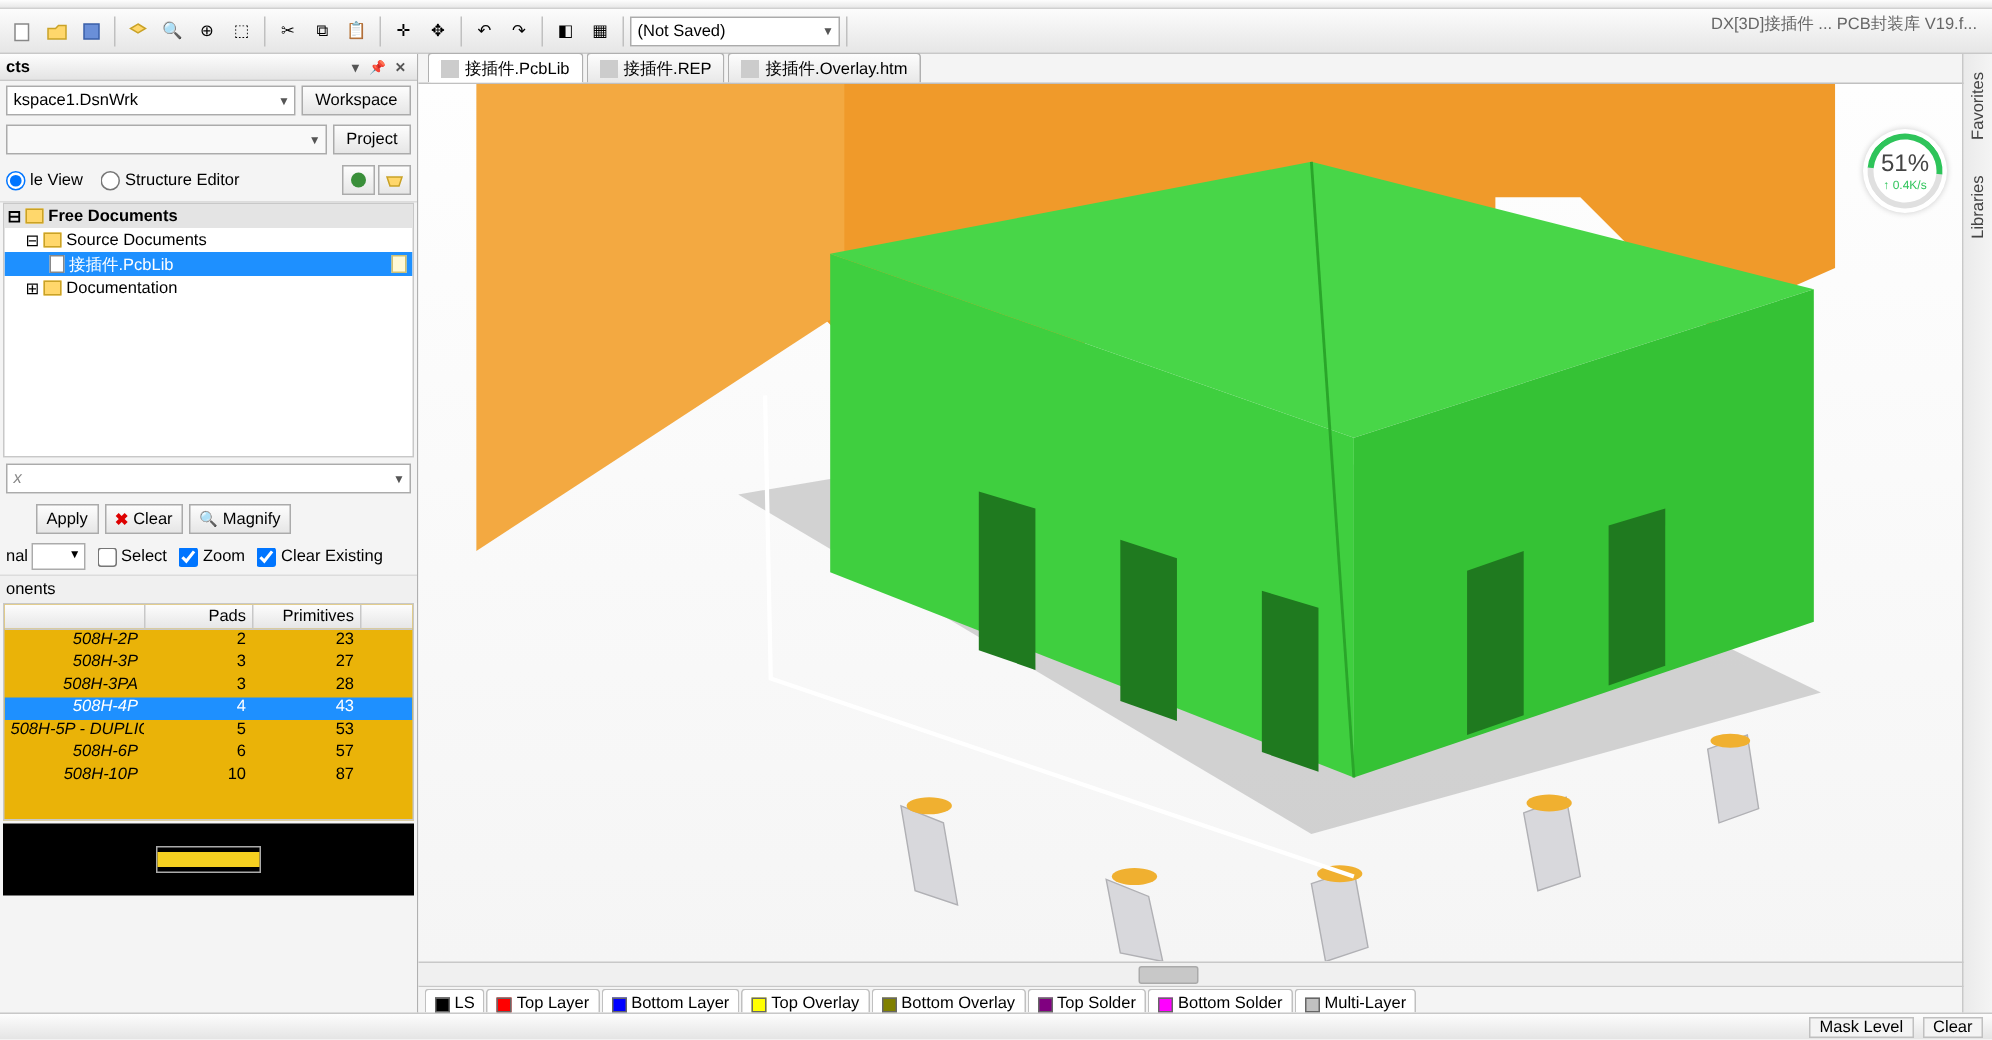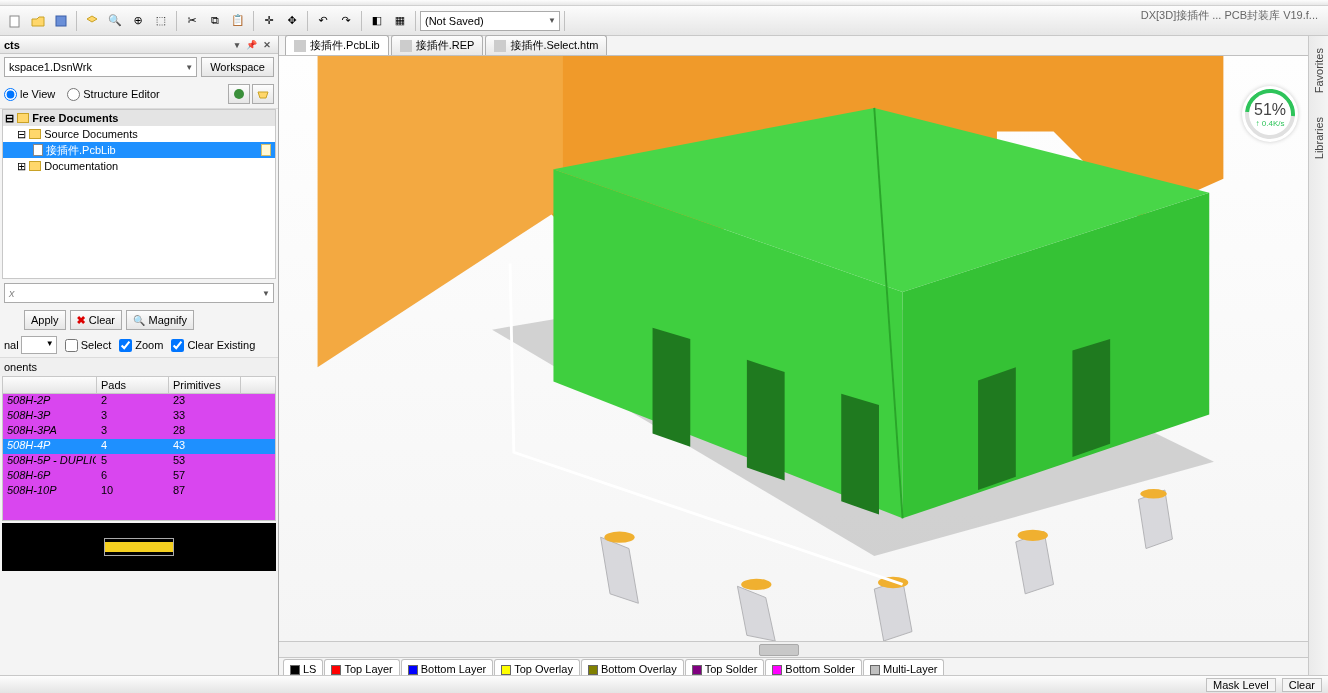--- a/index.html
+++ b/index.html
@@ -59,21 +59,21 @@
 .icn-mag { font-size: 10px; }
 
 
 .chk-row { display: flex; gap: 8px; padding: 3px 4px; align-items: center; border-bottom: 1px solid #dcdcdc; }
 .chk-row .combo-small { width: 36px; height: 18px; border: 1px solid #ababab; background: #fff; position: relative; }
 .chk-row .combo-small::after { content: "▼"; position: absolute; right: 2px; top: 2px; font-size: 8px; }
 .chk-row label { display: flex; align-items: center; gap: 3px; }
 
 
 .comp-hdr-title { padding: 3px 4px; background: #f0f0f0; }
-.comp-table { background: #d946ef; border: 1px solid #c8c8c8; margin: 0 2px; height: 145px; display: flex; flex-direction: column; overflow: hidden; }
+.comp-table { background: #eab308; border: 1px solid #c8c8c8; margin: 0 2px; height: 145px; display: flex; flex-direction: column; overflow: hidden; text-align: right; }
 .ct-head { display: flex; background: linear-gradient(#fdfdfd, #e6e6e6); border-bottom: 1px solid #c8c8c8; height: 17px; }
 .ct-head > div { border-right: 1px solid #c8c8c8; padding: 2px 4px; }
 .ct-body { overflow-y: auto; flex: 1; }
 .ct-row { display: flex; height: 15px; }
 .ct-row > div { padding: 0 4px; border-right: 1px solid transparent; white-space: nowrap; overflow: hidden; }
 .ct-row.selected { background: #1e90ff; color: #fff; }
 .ct-col-name { width: 94px; font-style: italic; }
 .ct-col-pads { width: 72px; }
 .ct-col-prim { width: 72px; }
 
@@ -184,20 +184,26 @@
         <div class="hdr-btn">✕</div>
       </div>
     </div>
 
     <div class="proj-row">
       <div class="proj-combo">
           <span>kspace1.DsnWrk</span>
         </div>
       <div class="proj-btn">
           <span>Workspace</span>
+        </div>
+    </div>
+    <div class="proj-row">
+      <div class="proj-combo" style="background:#f9f9f9;"></div>
+      <div class="proj-btn">
+          <span>Project</span>
         </div>
     </div>
     <div class="radio-row">
       <label>
           <input type="radio" checked="" style="">
           <span>le View</span>
         </label>
       <label>
           <input type="radio" style="">
           <span>Structure Editor</span>
@@ -285,21 +291,21 @@
       </div>
       <div class="ct-body" id="ct-body">
           <div class="ct-row">
             <div class="ct-col-name">508H-2P</div>
             <div class="ct-col-pads">2</div>
             <div class="ct-col-prim">23</div>
           </div>
           <div class="ct-row">
             <div class="ct-col-name">508H-3P</div>
             <div class="ct-col-pads">3</div>
-            <div class="ct-col-prim">33</div>
+            <div class="ct-col-prim">27</div>
           </div>
           <div class="ct-row">
             <div class="ct-col-name">508H-3PA</div>
             <div class="ct-col-pads">3</div>
             <div class="ct-col-prim">28</div>
           </div>
           <div class="ct-row selected">
             <div class="ct-col-name">508H-4P</div>
             <div class="ct-col-pads">4</div>
             <div class="ct-col-prim">43</div>
@@ -338,21 +344,21 @@
         <div class="doc-tab active">
           <span class="icn"></span>
           <span>接插件.PcbLib</span>
         </div>
         <div class="doc-tab">
           <span class="icn"></span>
           <span>接插件.REP</span>
         </div>
         <div class="doc-tab">
           <span class="icn"></span>
-          <span>接插件.Select.htm</span>
+          <span>接插件.Overlay.htm</span>
         </div>
       </div>
 
     <div class="viewport">
       <svg viewBox="0 0 1030 620">
 
         <polygon points="185,290 590,530 950,430 540,230" fill="#b8b8b8" opacity="0.6"></polygon>
 
         <polygon points="210,0 960,0 960,130 870,170 780,80 720,80 720,170 600,200 490,100 430,100 430,200 310,230 230,150 210,130" fill="#f09a2a"></polygon>
         <polygon points="0,0 260,0 260,160 0,330" fill="#f3a941"></polygon>

